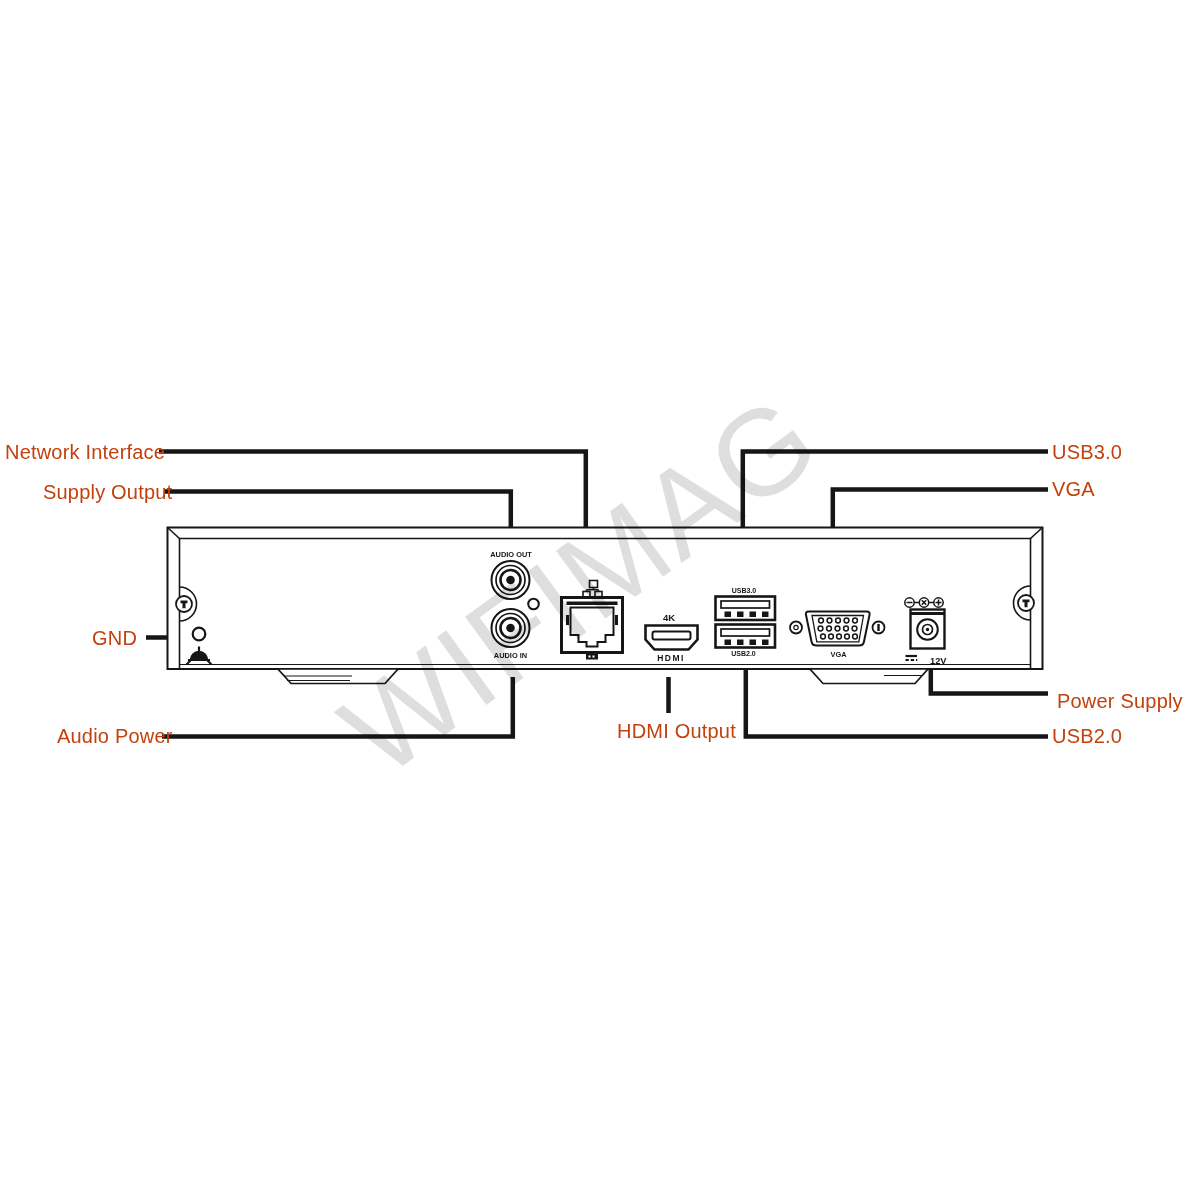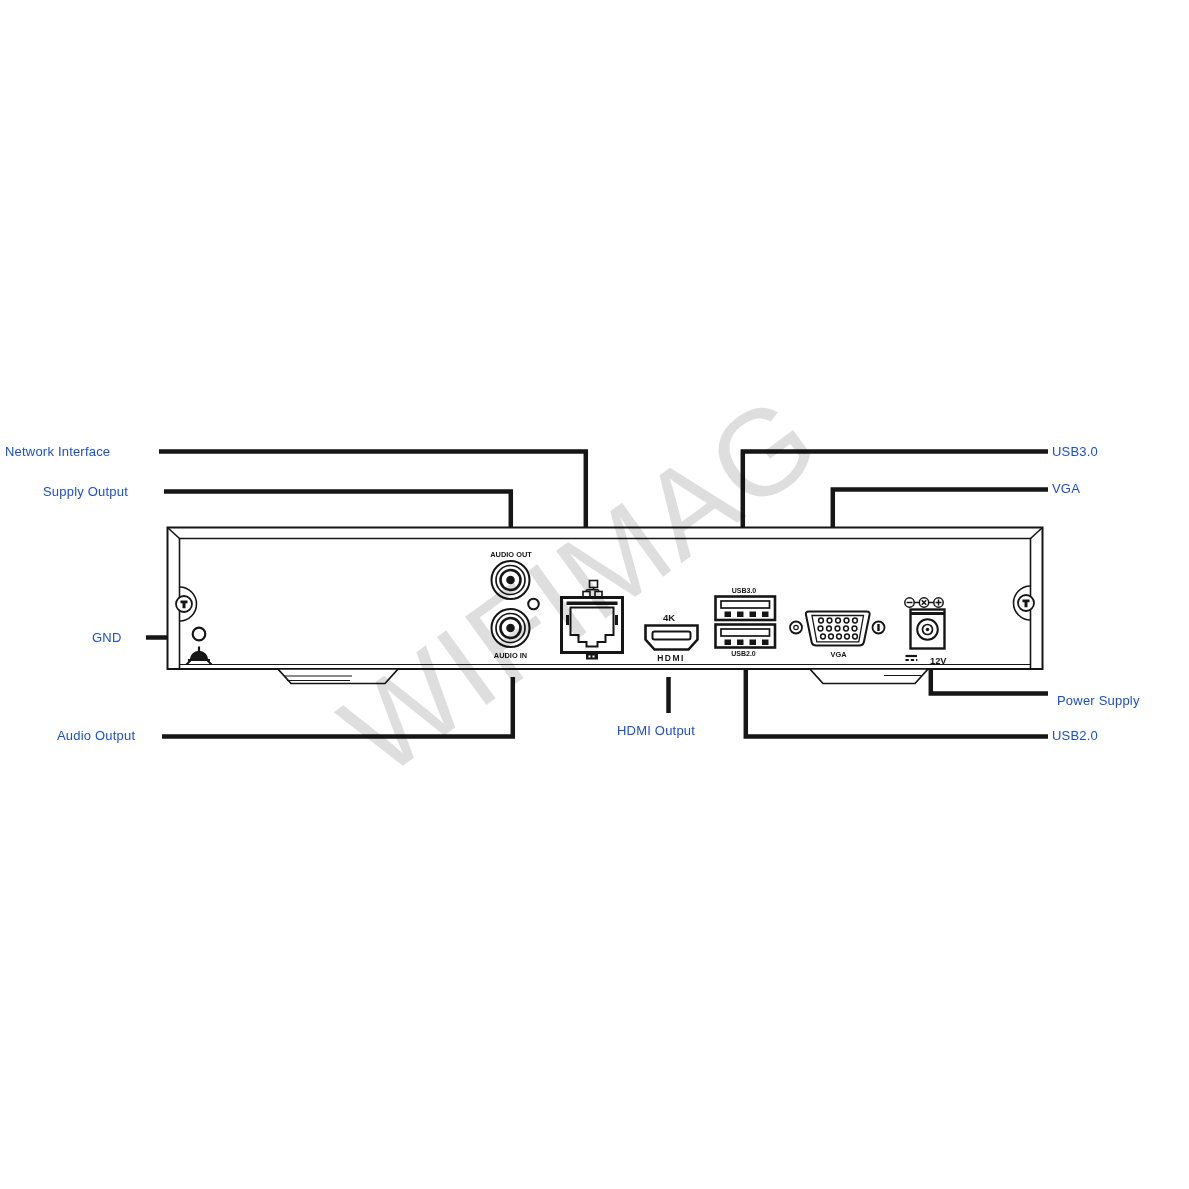--- a/index.html
+++ b/index.html
@@ -1,21 +1,21 @@
 <!DOCTYPE html>
 <html><head>
 <meta charset="utf-8">
 <style>
   html,body{margin:0;padding:0;background:#ffffff;}
   .canvas{
     position:relative;width:1189px;height:1189px;background:#ffffff;overflow:hidden;
     font-family:"Liberation Sans", sans-serif;
   }
   .callout{
-    position:absolute;font-size:13px;line-height:18px;color:#1d4ed8;
+    position:absolute;font-size:20px;line-height:18px;color:#c2410c;
     white-space:nowrap;letter-spacing:0.2px;
   }
   .callout.right{text-align:left;}
   .watermark{
     position:absolute;left:580px;top:585px;
     transform:translate(-50%,-50%) rotate(-36deg);
     font-size:122px;font-weight:400;letter-spacing:2px;
     color:rgba(0,0,0,0.13);white-space:nowrap;pointer-events:none;z-index:5;
   }
   svg{position:absolute;left:0;top:0;z-index:2;}
@@ -191,20 +191,20 @@
     <text x="671" y="661" font-size="8.5" letter-spacing="1.5">HDMI</text>
     <text x="930" y="663.5" font-size="9.3" text-anchor="start">12V</text>
   </g>
 </svg>
 
 <div class="watermark">WIFIMAG</div>
 
 <div class="callout lbl" style="left:5px;top:443px;">Network Interface</div>
 <div class="callout lbl" style="left:43px;top:483px;">Supply Output</div>
 <div class="callout lbl" style="left:92px;top:629px;text-align:right;">GND</div>
-<div class="callout lbl" style="left:57px;top:727px;">Audio Output</div>
+<div class="callout lbl" style="left:57px;top:727px;">Audio Power</div>
 <div class="callout lbl" style="left:617px;top:722px;">HDMI Output</div>
 <div class="callout lbl right" style="left:1052px;top:443px;">USB3.0</div>
 <div class="callout lbl right" style="left:1052px;top:480px;">VGA</div>
 <div class="callout lbl right" style="left:1057px;top:692px;">Power Supply</div>
 <div class="callout lbl right" style="left:1052px;top:727px;">USB2.0</div>
 
 </div>
 
 </body></html>

